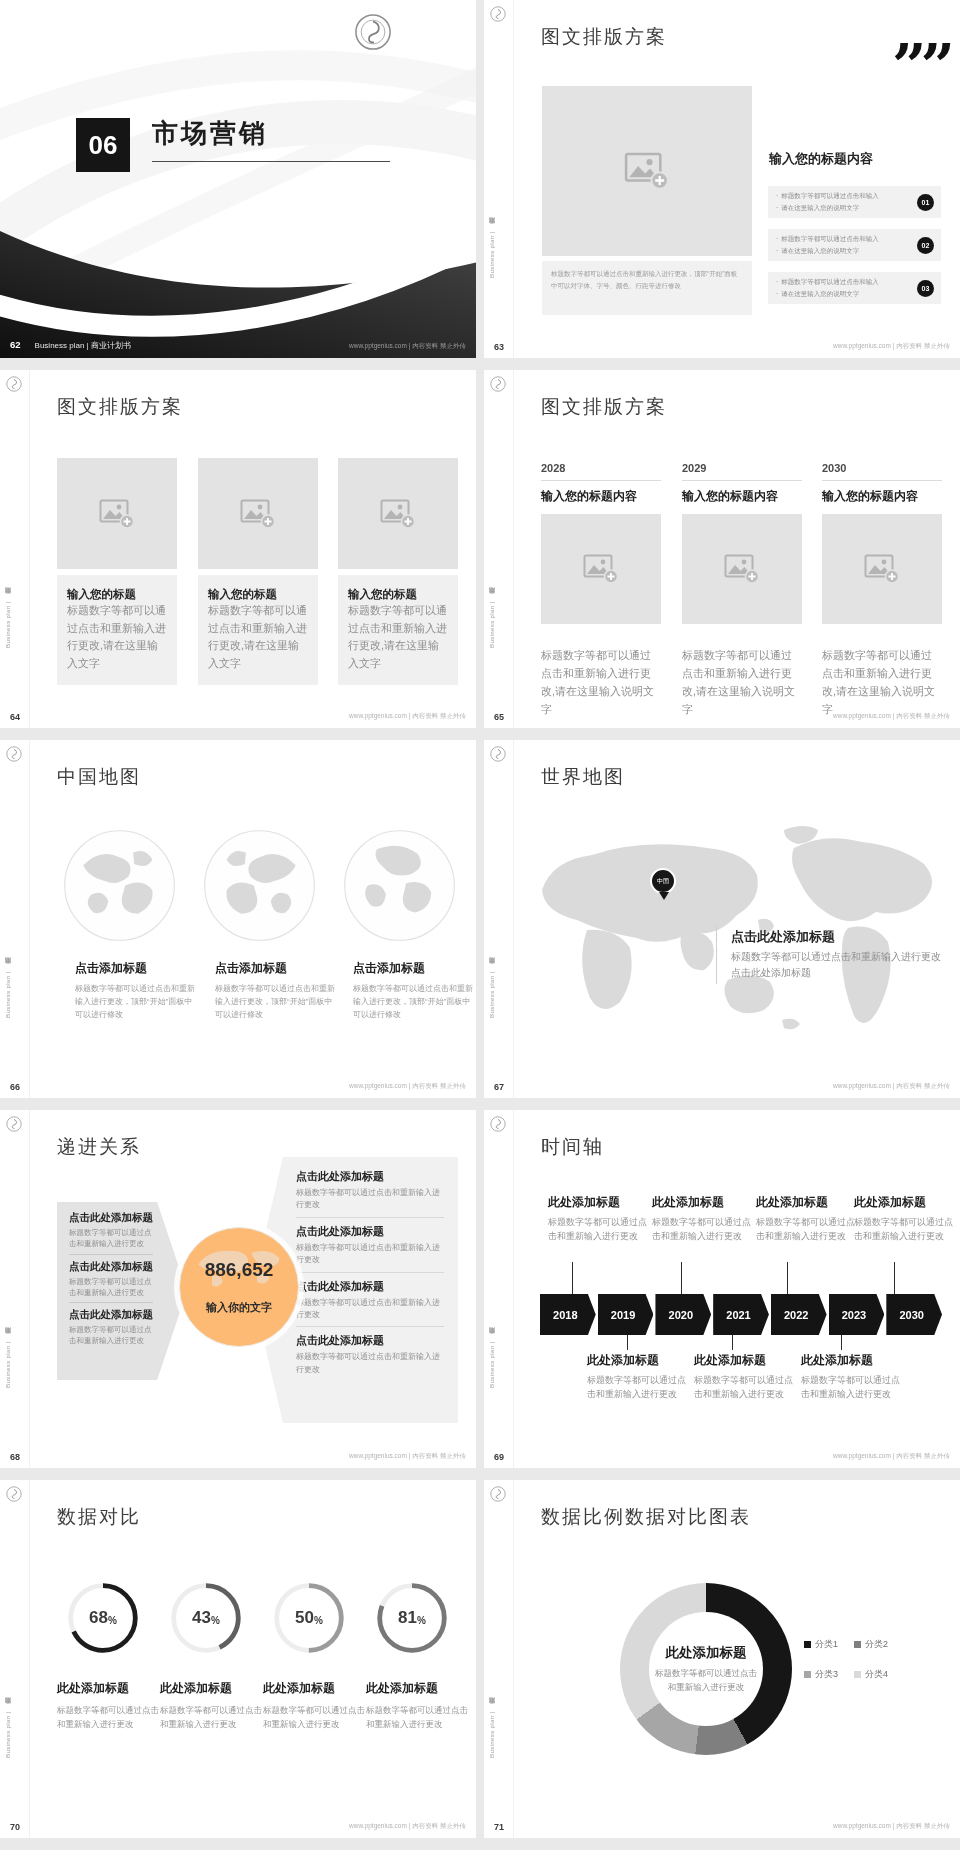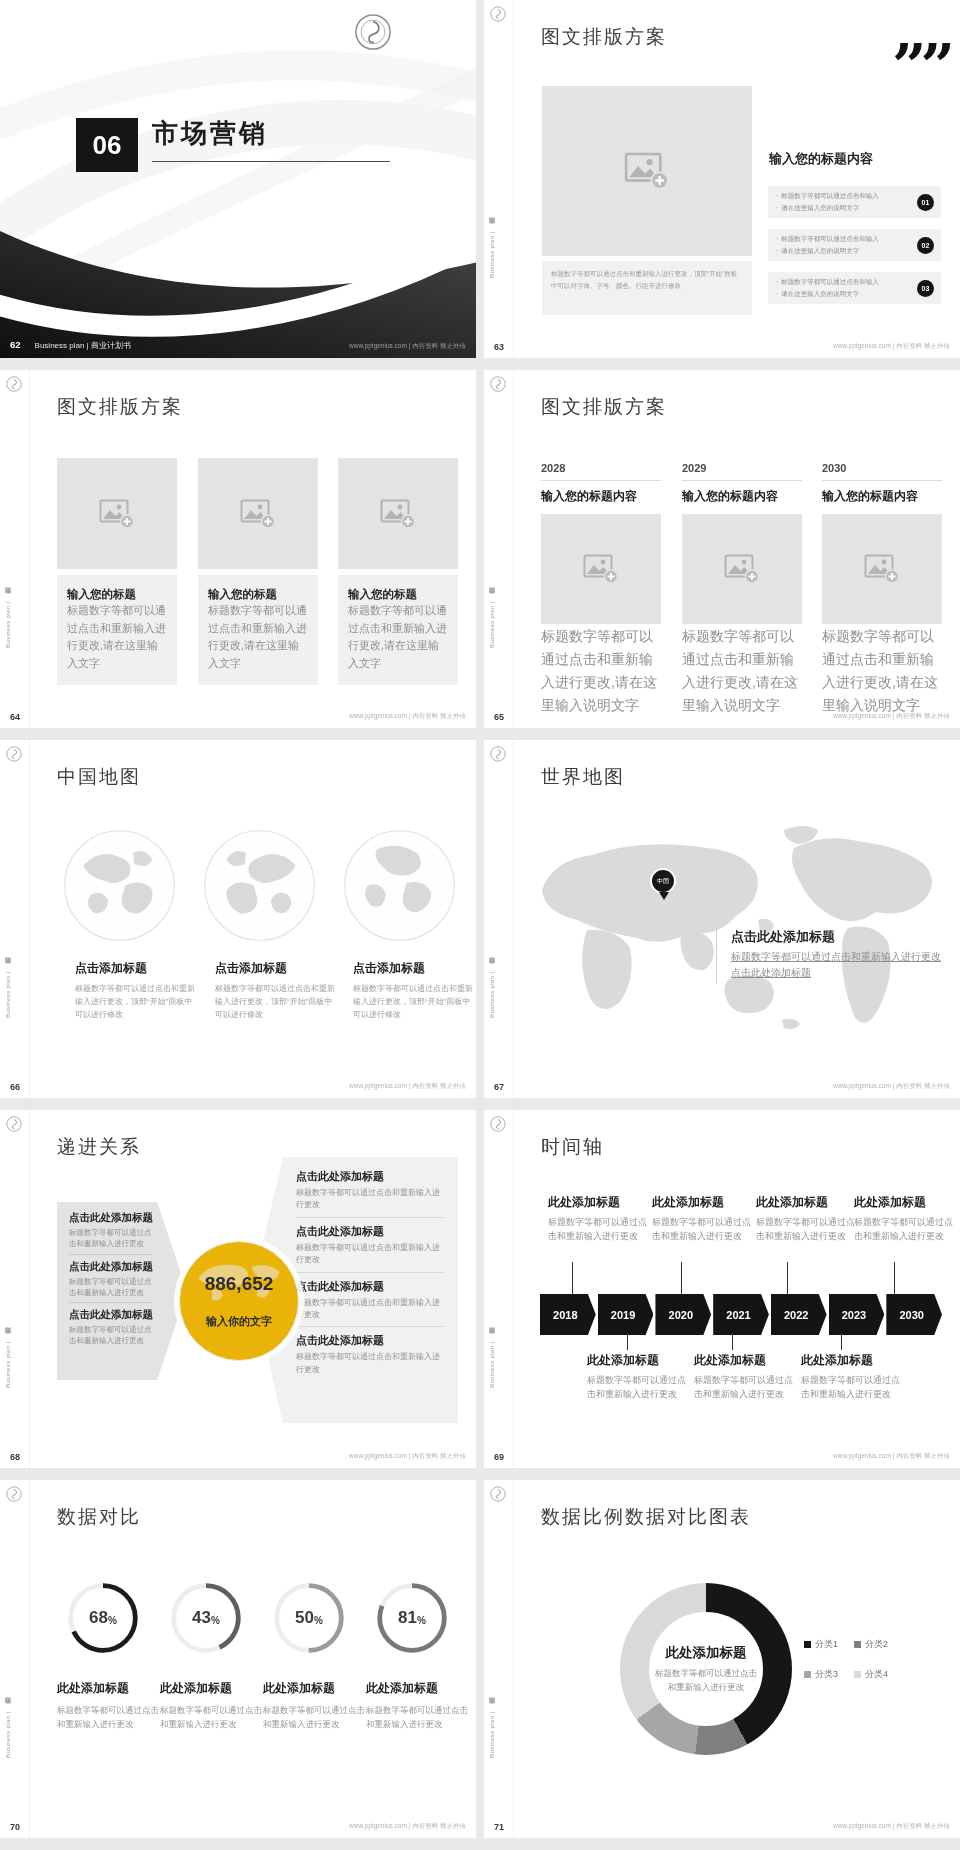--- a/index.html
+++ b/index.html
@@ -12,21 +12,21 @@
   .vlabel{position:absolute;left:4px;top:118px;height:160px;display:flex;align-items:center;writing-mode:vertical-rl;transform:rotate(180deg);font-size:6px;color:#a0a0a0;letter-spacing:.4px;white-space:nowrap;}
   .stitle{position:absolute;left:57px;top:24px;margin:0;font-size:19px;font-weight:400;color:#3e3e3e;letter-spacing:2px;z-index:4;}
   .pnum{position:absolute;left:10px;bottom:6px;font-size:9px;font-weight:bold;color:#3a3a3a;z-index:6;}
   .sfoot{position:absolute;right:10px;bottom:7px;font-size:6.5px;color:#b3b3b3;z-index:6;}
   
   .h-bold{font-weight:bold;color:#262626;}
   
   .imgph{background:#e3e3e3;display:flex;align-items:center;justify-content:center;position:absolute;}
   
   .s62-bg{position:absolute;inset:0;width:100%;height:100%;}
-  .s62-num{position:absolute;left:76px;top:118px;width:62px;height:54px;background:#151515;color:#fff;font-size:26px;font-weight:bold;display:flex;align-items:center;justify-content:center;z-index:3;}
+  .s62-num{position:absolute;left:76px;top:118px;width:54px;height:54px;background:#151515;color:#fff;font-size:26px;font-weight:bold;display:flex;align-items:center;justify-content:center;z-index:3;}
   .s62-title{position:absolute;left:152px;top:116px;margin:0;font-size:26px;font-weight:bold;color:#1d1d1d;letter-spacing:3px;z-index:3;}
   .s62-line{position:absolute;left:152px;top:161px;width:238px;height:1px;background:#4a4a4a;z-index:3;}
   .s62-desc{position:absolute;left:152px;top:172px;width:242px;font-size:10.5px;color:#676767;line-height:1.7;z-index:3;}
   .s62-logo{position:absolute;right:84px;top:13px;width:38px;height:38px;z-index:3;}
   .s62-footl{position:absolute;left:10px;bottom:7px;z-index:4;font-size:8px;color:#e6e6e6;}
   .s62-footl b{font-size:9.5px;margin-right:14px;color:#fff;}
   .s62 .sfoot{color:#9b9b9b;}
   
   .s63-img{left:58px;top:86px;width:210px;height:170px;}
   .s63-cap{position:absolute;left:58px;top:261px;width:210px;height:54px;background:#f1f1f1;box-sizing:border-box;padding:7px 9px;font-size:6.5px;color:#9b9b9b;line-height:1.8;}
@@ -40,45 +40,45 @@
   
   .card3{position:absolute;top:0;width:120px;}
   .s64-img{width:120px;height:111px;position:relative;background:#e3e3e3;display:flex;align-items:center;justify-content:center;}
   .s64-panel{margin-top:6px;background:#f0f0f0;box-sizing:border-box;padding:12px 10px;height:110px;}
   .s64-panel .t{font-size:11.5px;font-weight:bold;color:#262626;margin-bottom:0;}
   .s64-panel .b{font-size:11px;color:#8f8f8f;line-height:1.6;}
   .s65-year{font-size:11px;font-weight:bold;color:#4a4a4a;}
   .s65-hr{height:1px;background:#dcdcdc;margin:6px 0 7px;}
   .s65-t{font-size:12px;font-weight:bold;color:#222;}
   .s65-img{margin-top:9px;width:120px;height:110px;background:#e3e3e3;display:flex;align-items:center;justify-content:center;}
-  .s65-b{margin-top:1px;font-size:14px;color:#8f8f8f;line-height:1.65;}
+  .s65-b{margin-top:22px;font-size:11px;color:#8f8f8f;line-height:1.65;}
   
   .globe{position:absolute;top:89px;width:113px;height:113px;}
   .s66-t{position:absolute;top:220px;font-size:12px;font-weight:bold;color:#222;}
   .s66-b{position:absolute;top:242px;width:120px;font-size:8px;color:#9a9a9a;line-height:1.65;}
   
   .wmap{position:absolute;left:48px;top:80px;width:420px;height:250px;}
   .pin{position:absolute;left:166px;top:128px;width:28px;height:36px;z-index:3;}
   .pin .head{width:26px;height:26px;background:#171717;border-radius:50%;border:2px solid #fff;box-sizing:border-box;color:#fff;font-size:6px;display:flex;align-items:center;justify-content:center;}
   .pin .tip{width:0;height:0;border-left:5px solid transparent;border-right:5px solid transparent;border-top:8px solid #171717;margin:-2px auto 0;}
   .s67-vline{position:absolute;left:232px;top:186px;width:1px;height:58px;background:#cfcfcf;}
   .s67-ct{position:absolute;left:247px;top:188px;font-size:13px;}
-  .s67-cb{position:absolute;left:247px;top:209px;width:218px;font-size:10px;color:#8f8f8f;line-height:1.6;text-decoration:underline;}
+  .s67-cb{position:absolute;left:247px;top:209px;width:218px;font-size:10px;color:#8f8f8f;line-height:1.6;}
   
   .s68-left{position:absolute;left:57px;top:92px;width:130px;height:178px;background:#e3e3e3;clip-path:polygon(0 0,77% 0,100% 50%,77% 100%,0 100%);box-sizing:border-box;padding:4px 34px 0 12px;z-index:1;}
   .s68-left .it{padding:5px 0 4px;border-bottom:1px solid #c9c9c9;}
   .s68-left .it:last-child{border-bottom:none;}
   .s68-left .t{font-size:10.5px;font-weight:bold;color:#242424;margin-bottom:2px;}
   .s68-left .b{font-size:7.5px;color:#909090;line-height:1.5;}
   .s68-right{position:absolute;left:252px;top:47px;width:206px;height:266px;background:#f1f1f1;clip-path:polygon(15% 0,100% 0,100% 100%,15% 100%,0 50%);box-sizing:border-box;padding:6px 14px 0 44px;z-index:1;}
   .s68-right .it{padding:6px 0 5px;border-bottom:1px solid #d8d8d8;}
   .s68-right .it:last-child{border-bottom:none;}
   .s68-right .t{font-size:11px;font-weight:bold;color:#242424;margin-bottom:3px;}
   .s68-right .b{font-size:8px;color:#909090;line-height:1.55;}
-  .s68-circle{position:absolute;left:179px;top:131px;width:118px;height:118px;border-radius:50%;background:#eab308;border:1px solid #ececec;box-shadow:0 0 0 5px rgba(255,255,255,.85);display:flex;flex-direction:column;align-items:center;justify-content:center;z-index:3;}
+  .s68-circle{position:absolute;left:179px;top:117px;width:118px;height:118px;border-radius:50%;background:#fdba74;border:1px solid #ececec;box-shadow:0 0 0 5px rgba(255,255,255,.85);display:flex;flex-direction:column;align-items:center;justify-content:center;z-index:3;}
   .s68-circle svg{position:absolute;inset:14px;opacity:.55;}
   .s68-val{font-size:19px;font-weight:bold;color:#2c2c2c;z-index:2;}
   .s68-lab{font-size:11px;font-weight:bold;color:#2c2c2c;margin-top:19px;z-index:2;}
   
   .tl-chips{position:absolute;left:56px;top:184px;width:402px;height:41px;display:flex;gap:2px;z-index:2;}
   .chip{flex:1;background:#141414;color:#fff;font-size:11px;font-weight:bold;display:flex;align-items:center;justify-content:center;clip-path:polygon(0 0,86% 0,100% 50%,86% 100%,0 100%);padding-right:5px;box-sizing:border-box;}
   .tl-top{position:absolute;top:84px;width:102px;}
   .tl-bot{position:absolute;top:242px;width:104px;}
   .tl-t{font-size:12px;font-weight:bold;color:#1f1f1f;margin-bottom:5px;}
   .tl-b{font-size:9px;color:#939393;line-height:1.55;}

